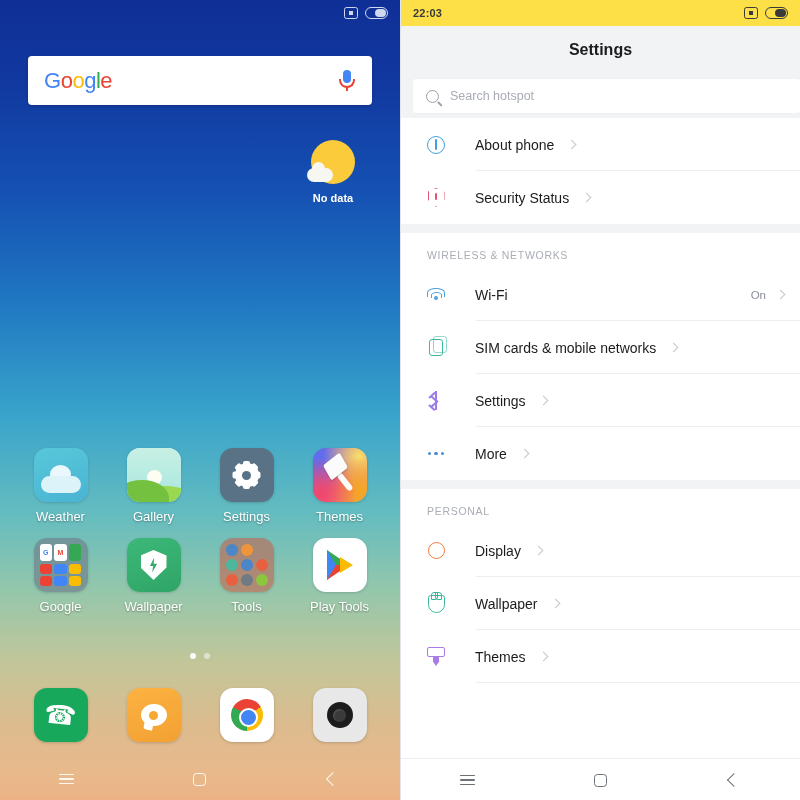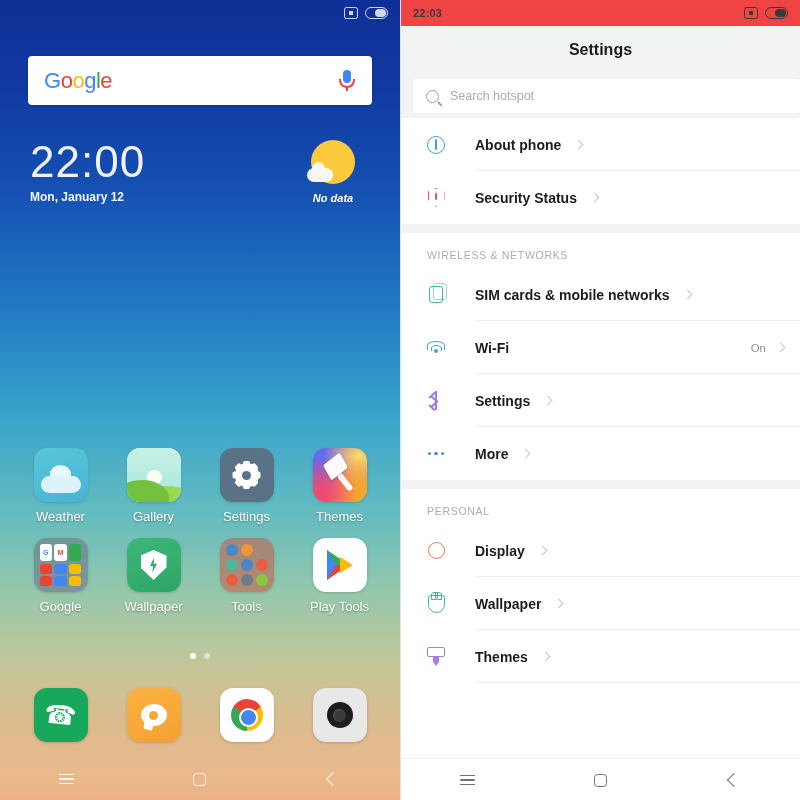--- a/index.html
+++ b/index.html
@@ -99,21 +99,21 @@
   
   .clockw { position: absolute; left: 30px; top: 138px; color: #ffffff; }
   .clockw .t {
     font-size: 44px; font-weight: 300; line-height: 48px;
     letter-spacing: 1px; color: #eef3ff;
   }
   .clockw .d { font-size: 12px; font-weight: bold; margin-top: 4px; color: #f2f6ff; }
 
   .weatherw {
     position: absolute; right: 24px; top: 140px;
-    width: 86px; text-align: center; color: #fff; font-style: italic;
+    width: 86px; text-align: center; color: #fff;
   }
   .weatherw .sun {
     width: 44px; height: 44px; border-radius: 50%;
     background: #FCCB3B; margin: 0 auto; position: relative;
   }
   .weatherw .cloud {
     position: absolute; left: -4px; bottom: 2px;
     width: 26px; height: 14px; background: #f7f7f2; border-radius: 9px;
   }
   .weatherw .cloud::before {
@@ -275,21 +275,21 @@
   .nav-menu i:nth-child(1){ top: 0; } .nav-menu i:nth-child(2){ top: 4.7px; } .nav-menu i:nth-child(3){ top: 9.4px; }
   .nav-home { width: 13px; height: 13px; border: 1.8px solid currentColor; border-radius: 3.5px; }
   .nav-back { width: 10px; height: 10px; border-left: 1.8px solid currentColor; border-bottom: 1.8px solid currentColor; transform: rotate(45deg); }
 
   
   .settings {
     position: relative; width: 400px; height: 800px;
     background: #ffffff; overflow: hidden;
     border-left: 1px solid #dfe3ea;
   }
-  .settings .statusbar { color: #3a3a3a; background: #ef4444; }
+  .settings .statusbar { color: #3a3a3a; background: #fde047; }
   .set-header {
     position: absolute; top: 26px; left: 0; right: 0; height: 48px;
     background: #f2f3f5;
     display: flex; align-items: center; justify-content: center;
   }
   .set-title { font-size: 16px; font-weight: bold; color: #1c1c1e; }
   .searchbox {
     position: absolute; top: 79px; left: 12px; right: 0; height: 34px;
     background: #ffffff; border-radius: 3px;
     display: flex; align-items: center; gap: 11px; padding: 0 13px;
@@ -311,21 +311,21 @@
     display: flex; align-items: center;
     height: 53px; padding: 0 16px 0 24px; background: #ffffff;
     position: relative;
   }
   .row::after {
     content: ""; position: absolute; left: 75px; right: 0; bottom: 0;
     height: 1px; background: #eceef1;
   }
   .row.nodiv::after { display: none; }
   .row-ic { width: 22px; height: 22px; flex: none; display: flex; align-items: center; justify-content: center; }
-  .row-lbl { margin-left: 28px; font-size: 14px; color: #1c1c1e; font-weight: 700; }
+  .row-lbl { margin-left: 28px; font-size: 14px; color: #1c1c1e; font-weight: 400; }
   .row-val { margin-left: auto; font-size: 11.5px; color: #8b9098; }
   .chev {
     margin-left: 14px; width: 7px; height: 7px; flex: none;
     border-top: 1.5px solid #c2c6cc; border-right: 1.5px solid #c2c6cc;
     transform: rotate(45deg);
   }
   .row-val + .chev { margin-left: 11px; }
 
   .settings .navbar { color: #6d7178; background: #ffffff; border-top: 1px solid #eceef1; }
 
@@ -382,24 +382,20 @@
 
     <div class="gsearch">
       <span class="glogo"><span class="b">G</span><span class="r">o</span><span class="y">o</span><span class="b">g</span><span class="g">l</span><span class="r">e</span></span>
       <span class="mic">
         <i class="cap"></i>
           <i class="arc"></i>
           <i class="stem"></i>
       </span>
     </div>
 
-    <div class="clockw">
-      <div class="t">22:00</div>
-      <div class="d">Mon, January 12</div>
-    </div>
 
     <div class="weatherw">
       <div class="sun">
           <span class="cloud"></span>
         </div>
       <div class="lbl">No data</div>
     </div>
 
     <div class="appgrid">
 
@@ -586,35 +582,35 @@
           </span>
         <span class="row-lbl">Security Status</span>
         <span class="chev"></span>
       </div>
 
       <div class="sec-gap"></div>
 
       <div class="sec-label">WIRELESS &amp; NETWORKS</div>
       <div class="row">
         <span class="row-ic">
-            <span class="ic-sim"></span>
-          </span>
-        <span class="row-lbl">SIM cards &amp; mobile networks</span>
-        <span class="chev"></span>
-      </div>
-      <div class="row">
-        <span class="row-ic">
             <span class="ic-wifi">
               <i></i>
               <i></i>
               <i></i>
             </span>
           </span>
         <span class="row-lbl">Wi-Fi</span>
         <span class="row-val">On</span>
+        <span class="chev"></span>
+      </div>
+      <div class="row">
+        <span class="row-ic">
+            <span class="ic-sim"></span>
+          </span>
+        <span class="row-lbl">SIM cards &amp; mobile networks</span>
         <span class="chev"></span>
       </div>
       <div class="row">
         <span class="row-ic">
             <span class="ic-bt">
               <i class="v"></i>
               <i class="a1"></i>
               <i class="a2"></i>
               <i class="a3"></i>
               <i class="a4"></i>

